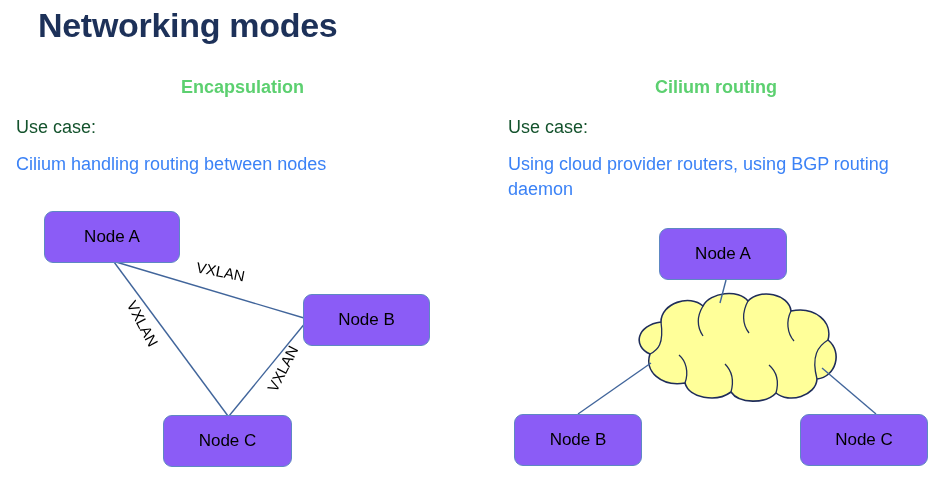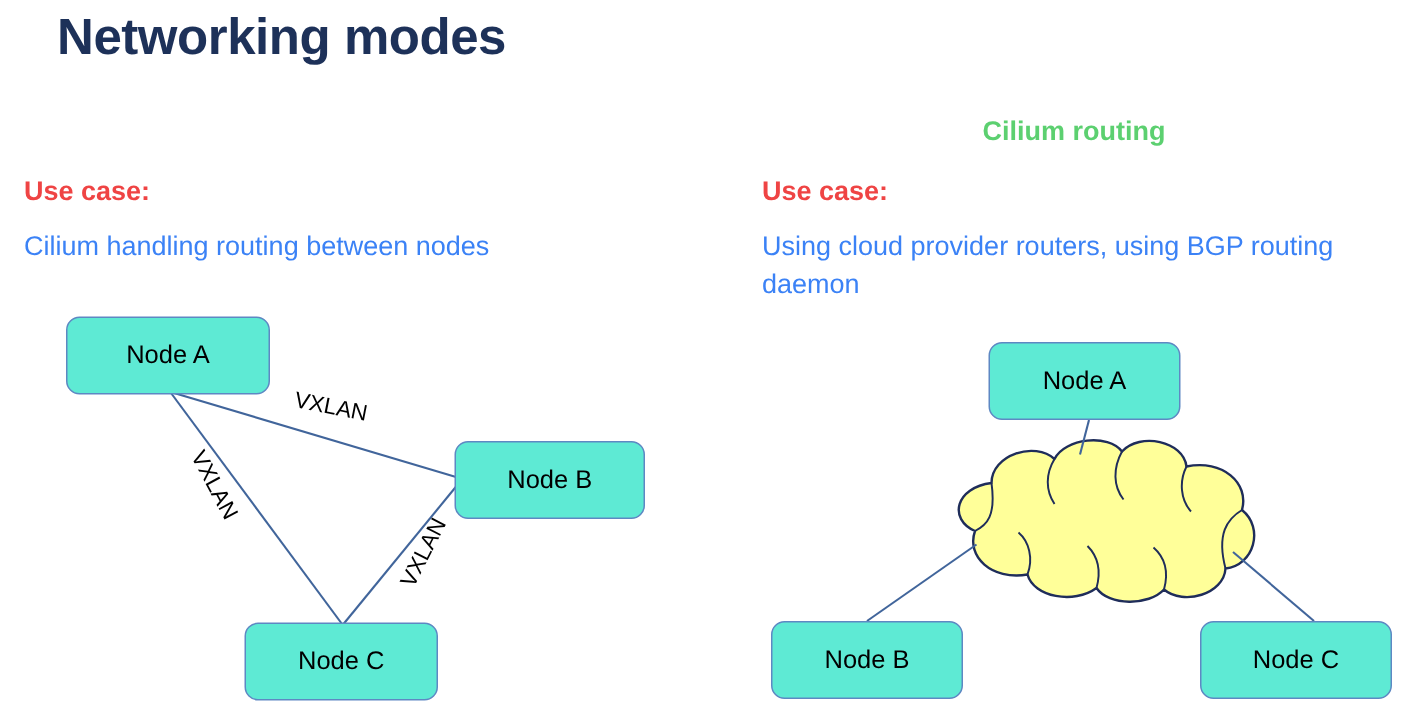--- a/index.html
+++ b/index.html
@@ -37,22 +37,22 @@
     font-weight: bold;
     color: #5cd070;
     white-space: nowrap;
   }
   #heading-encapsulation { left: 181px; top: 77px; }
   #heading-direct-routing { left: 655px; top: 77px; }
 
   .usecase-label {
     position: absolute;
     font-size: 18px;
-    font-weight: bold;
-    color: #ef4444;
+    font-weight: normal;
+    color: #14532d;
     white-space: nowrap;
   }
   #usecase-label-left  { left: 16px;  top: 117px; }
   #usecase-label-right { left: 508px; top: 117px; }
 
   .usecase-text {
     position: absolute;
     font-size: 18px;
     font-weight: normal;
     color: #3b82f6;
@@ -66,21 +66,21 @@
     position: absolute;
     left: 0; top: 0;
     width: 946px;
     height: 481px;
   }
 
   .node-box {
     position: absolute;
     border: 1.5px solid #5e88c3;
     border-radius: 9px;
-    background: #5eead4;
+    background: #8b5cf6;
     box-sizing: border-box;
     display: flex;
     align-items: center;
     justify-content: center;
     font-size: 17px;
     color: #000000;
     font-family: "Liberation Sans", sans-serif;
   }
 
   
@@ -118,20 +118,21 @@
     white-space: pre-line;
   }
 </style>
 </head>
 <body>
 
 <div class="slide">
 
   <div id="slide-title">Networking modes</div>
 
+  <div class="col-heading" id="heading-encapsulation">Encapsulation</div>
   <div class="col-heading" id="heading-direct-routing">Cilium routing</div>
 
   <div class="usecase-label" id="usecase-label-left">Use case:</div>
   <div class="usecase-text" id="usecase-text-left">Cilium handling routing between nodes</div>
 
   <div class="usecase-label" id="usecase-label-right">Use case:</div>
   <div class="usecase-text" id="usecase-text-right">Using cloud provider routers, using BGP routing daemon</div>
 
   <svg id="diagram-layer" viewBox="0 0 946 481" xmlns="http://www.w3.org/2000/svg">
 

